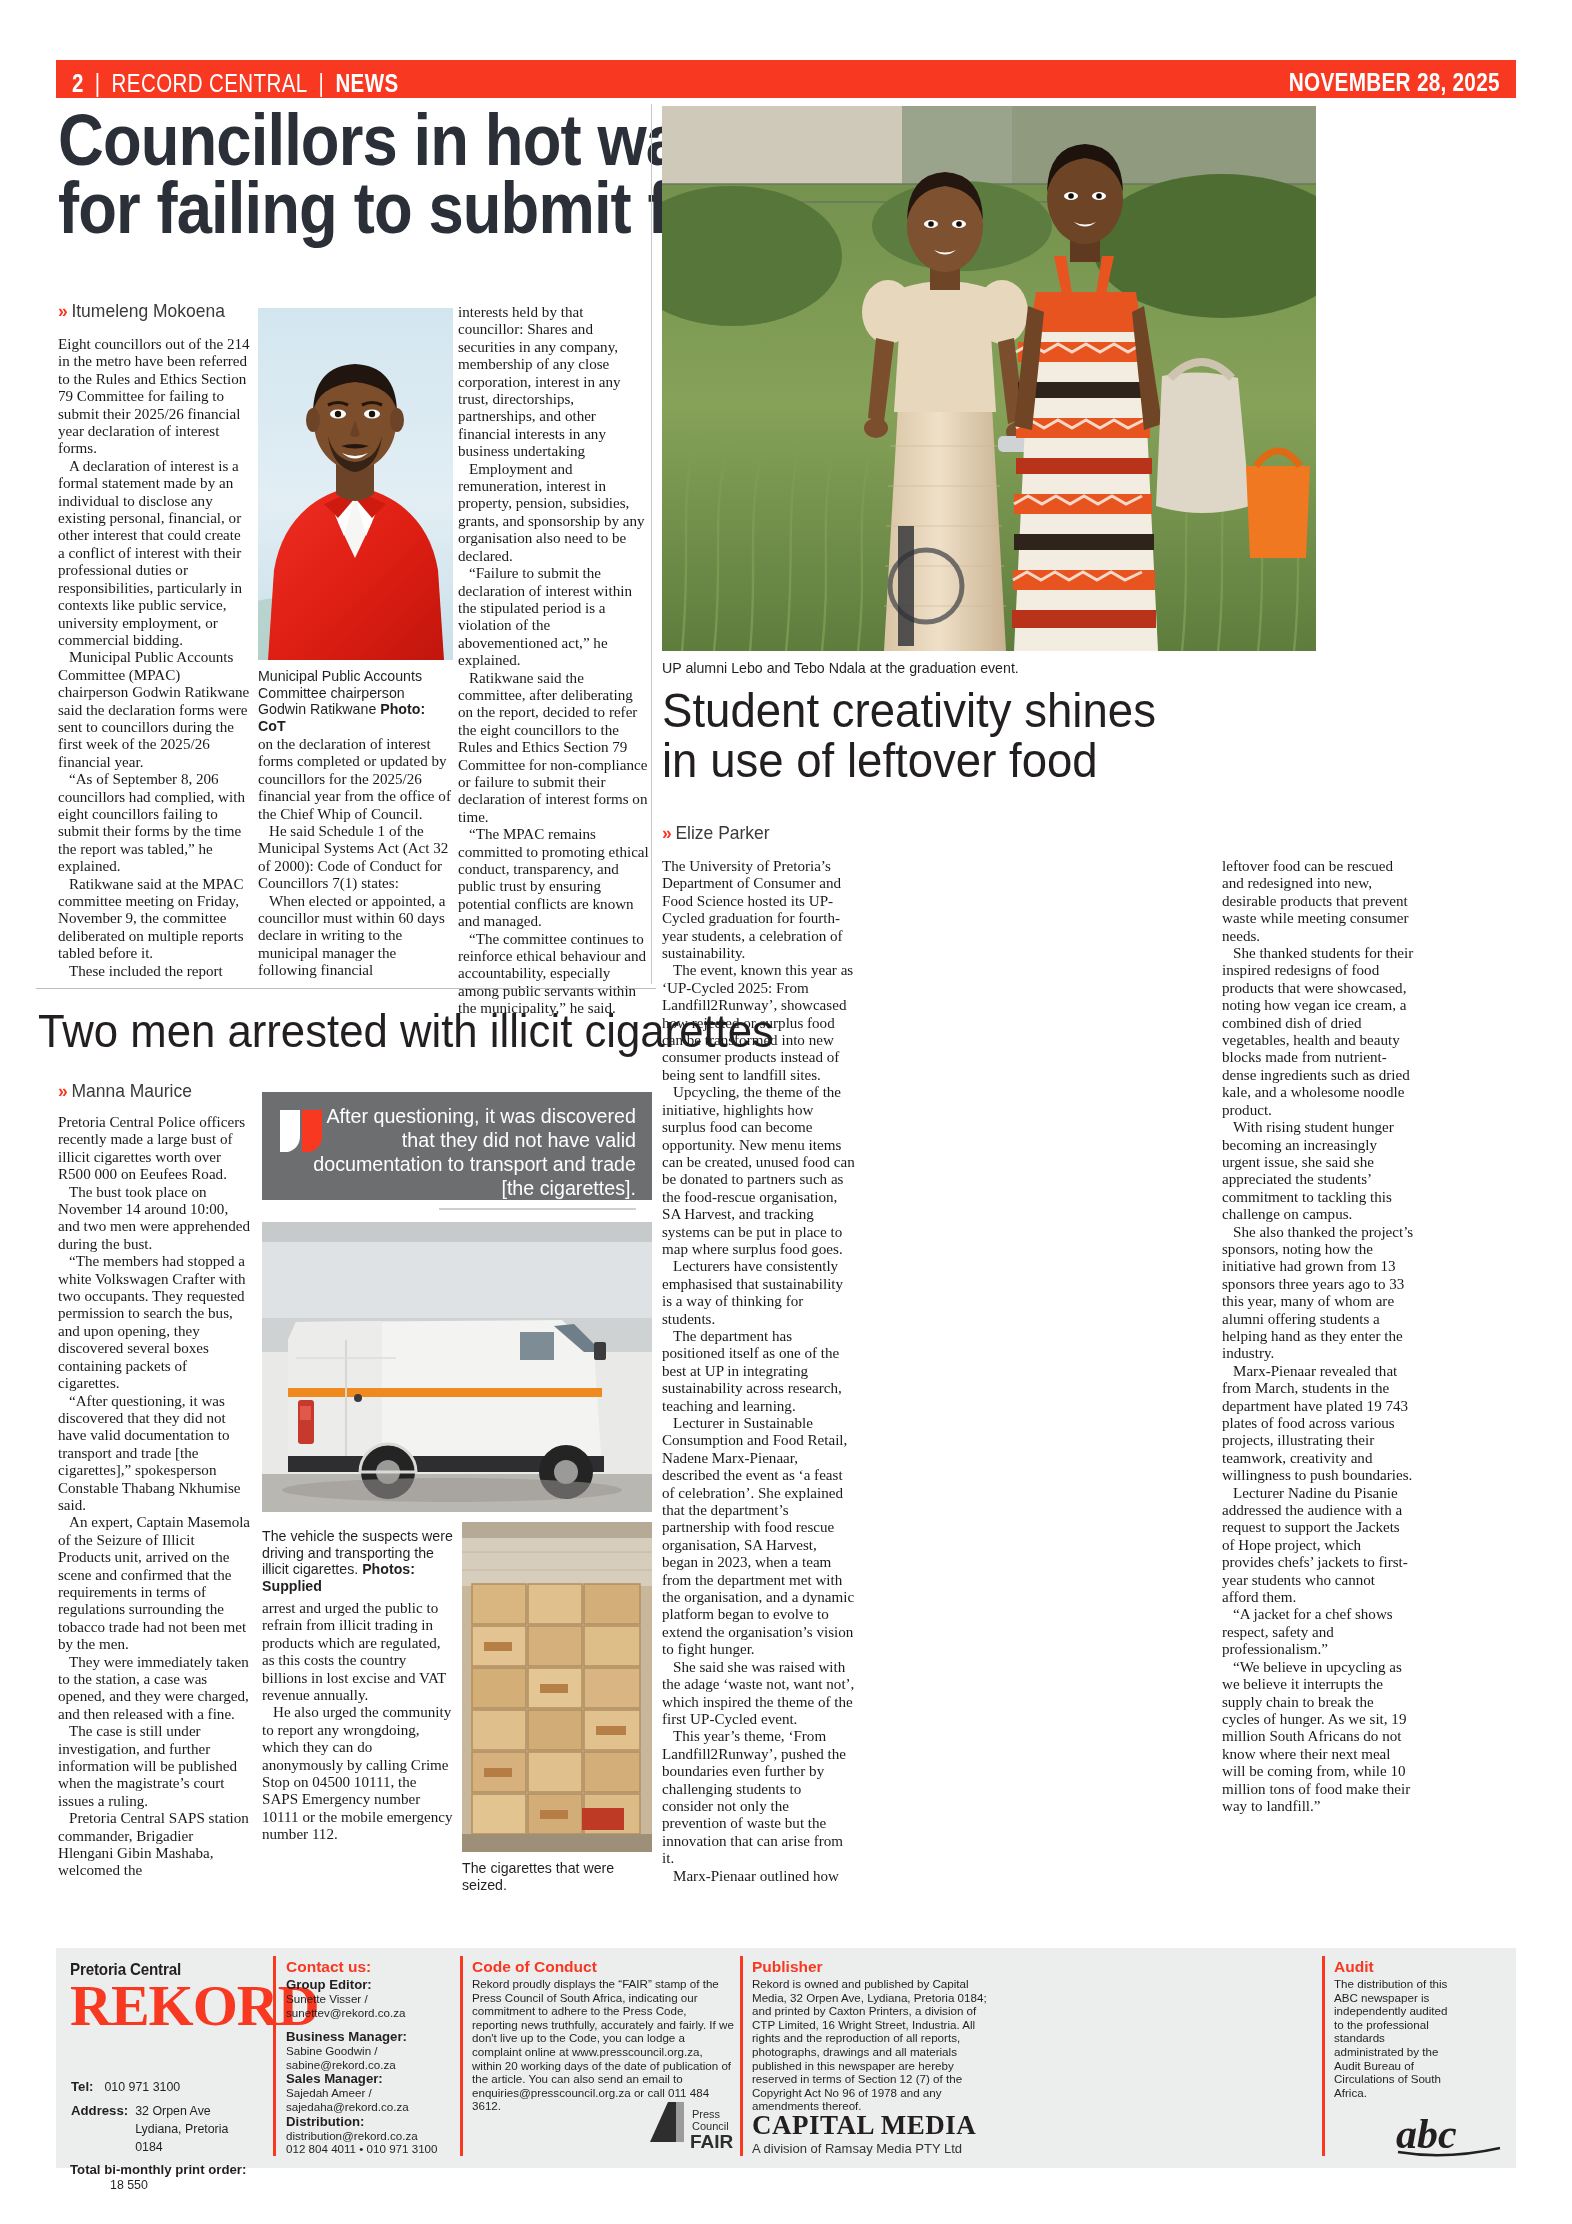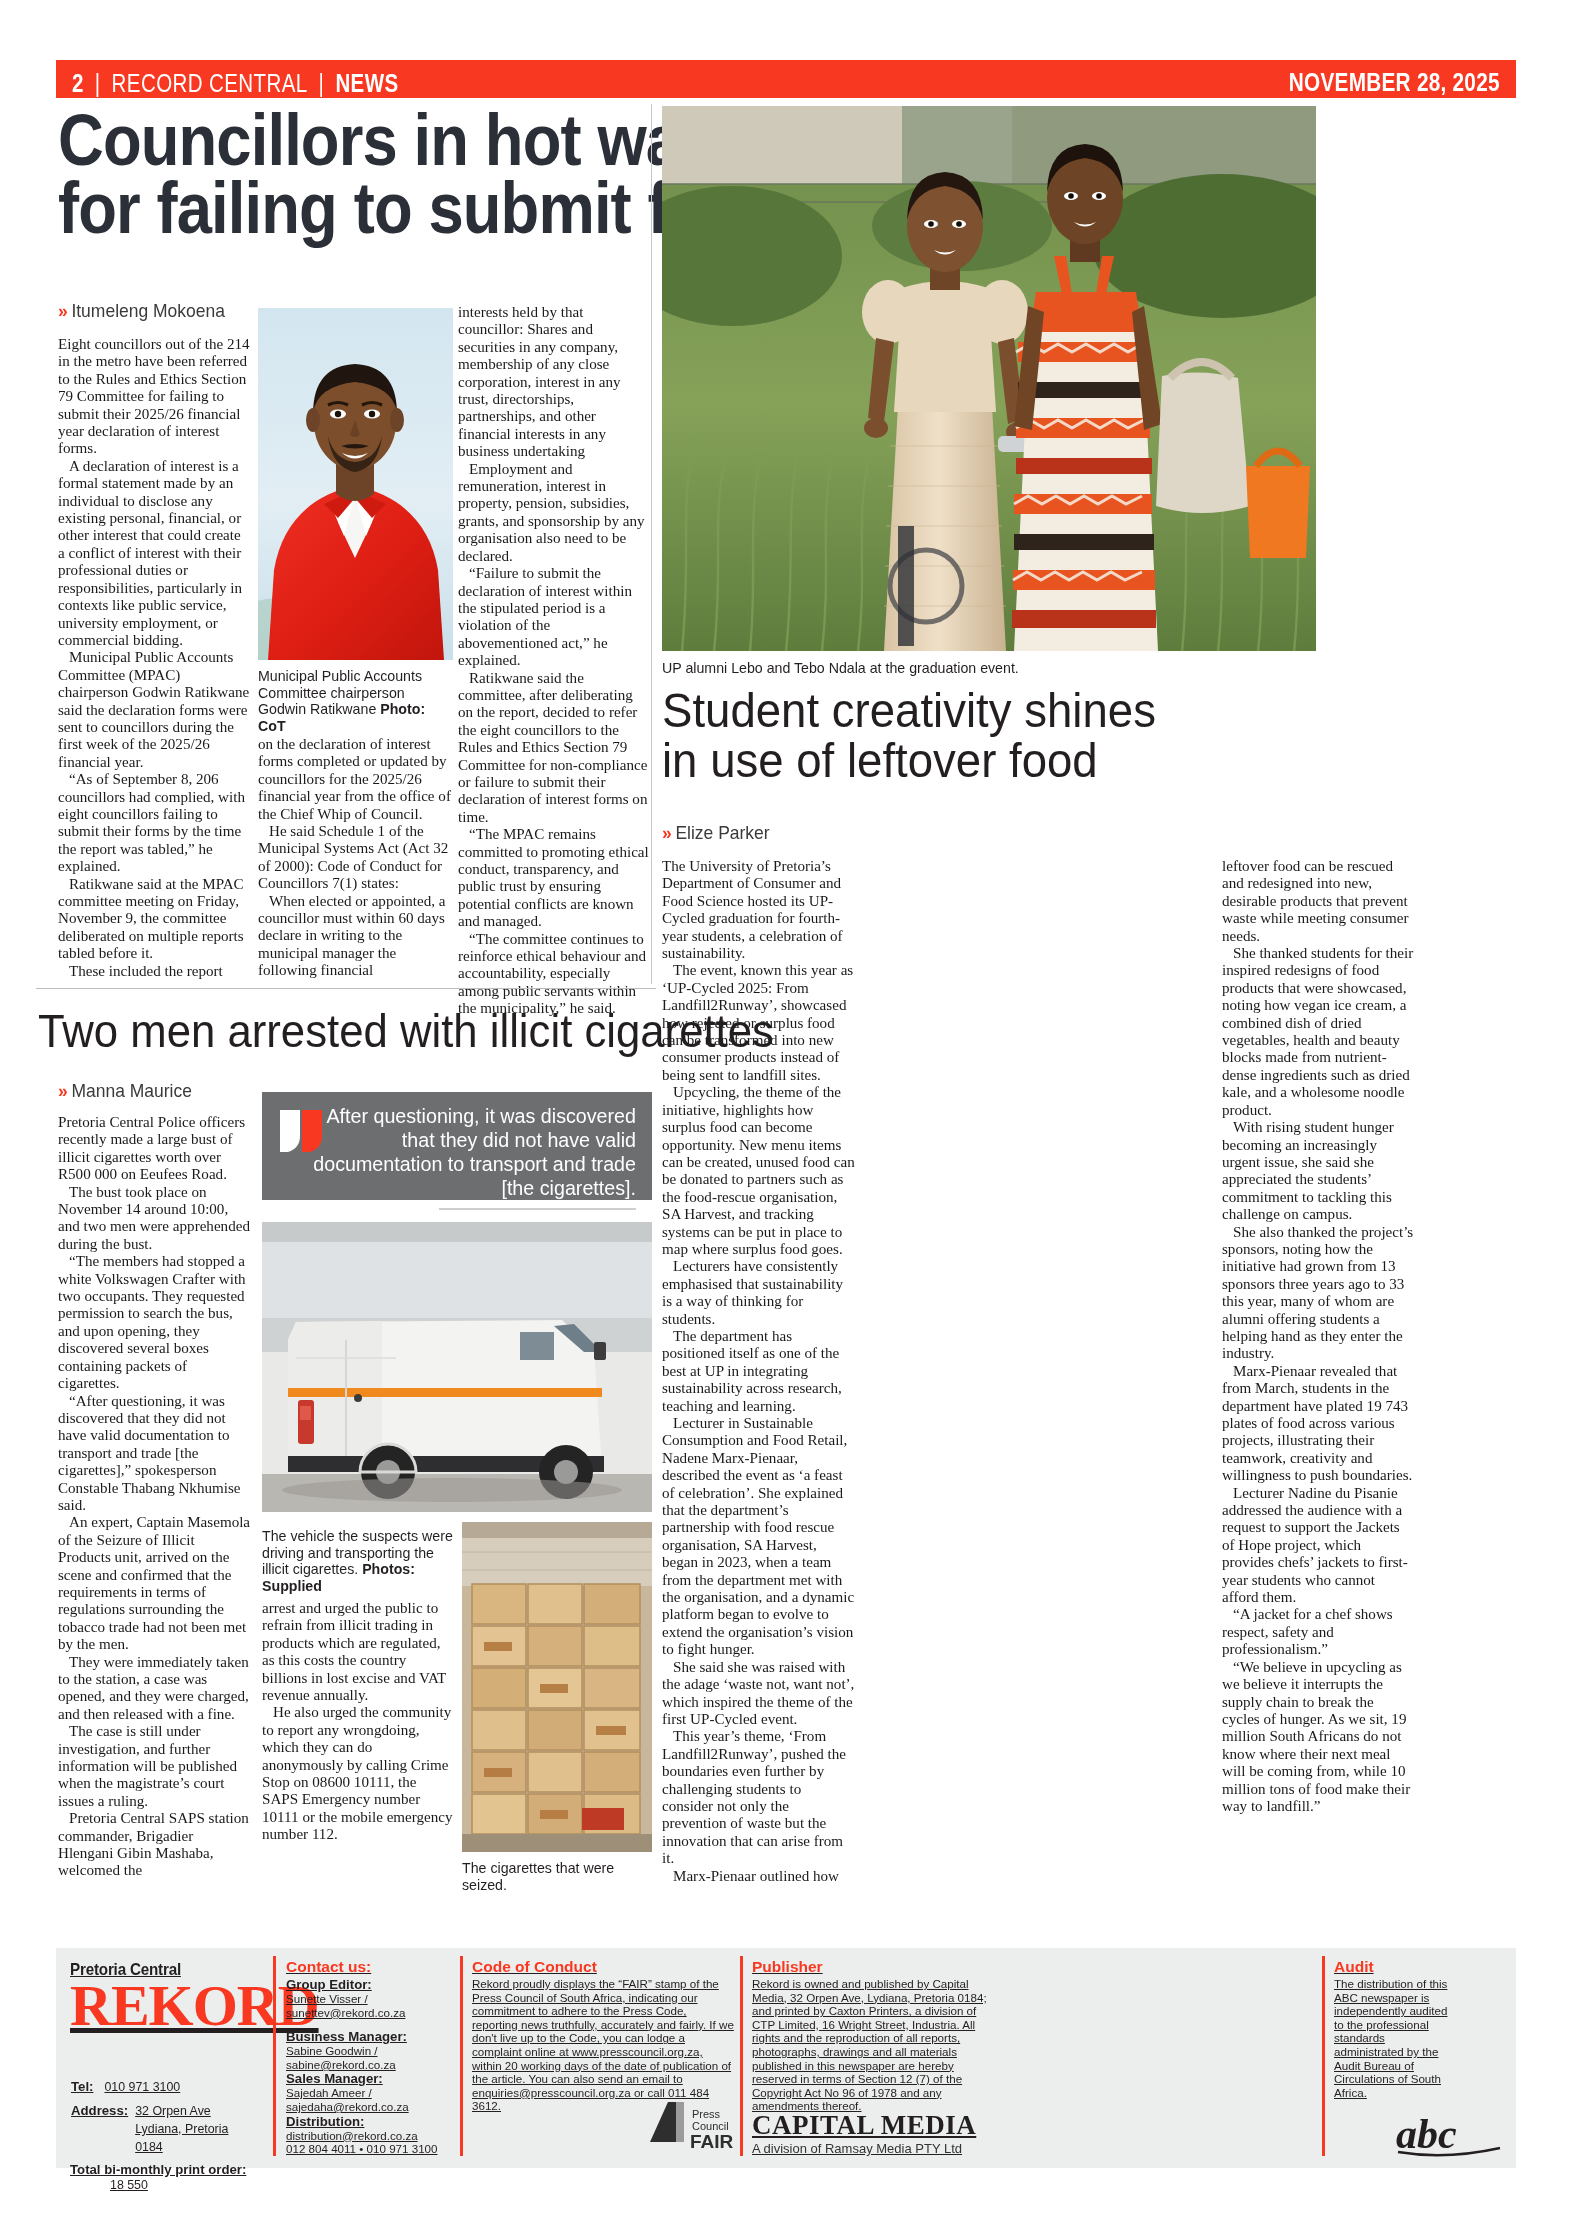--- a/index.html
+++ b/index.html
@@ -104,21 +104,21 @@
 
   
   .vrule { position:absolute; width:1px; background:#c9c9c9; }
   .hrule { position:absolute; height:1px; background:#bdbdbd; }
 
   
   .footer {
     position:absolute; left:56px; top:1948px; width:1460px; height:220px;
     background:#eceded;
   }
-  .footer .fcol { position:absolute; font-family:"Liberation Sans", sans-serif; color:#231f20;text-decoration:underline; }
+  .footer .fcol { position:absolute; font-family:"Liberation Sans", sans-serif; color:#231f20; }
   .ftitle { font-weight:bold; font-size:15.5px; color:#f93822; margin-bottom:1px; }
   .flabel { font-weight:bold; font-size:13.2px; }
   .ftext  { font-size:12.4px; line-height:14.4px; }
   .fsmall { font-size:11.6px; line-height:13.6px; }
   .fdiv { position:absolute; width:3px; background:#f93822; }
 
   .masthead-sup {
     font-family:"Liberation Sans Narrow","Liberation Sans",sans-serif;
     font-weight:bold; font-size:16.5px; color:#231f20; letter-spacing:-0.2px;
     transform:scaleX(.92); transform-origin:left bottom;
@@ -472,21 +472,21 @@
       <ellipse cx="190" cy="268" rx="170" ry="12" fill="#9b9894" opacity=".55"></ellipse>
     </svg>
   </div>
 
   <div class="caption" style="position:absolute; left:262px; top:1528px; width:196px;">
     <span>The vehicle the suspects were driving and transporting the illicit cigarettes. </span><b>Photos: Supplied</b>
   </div>
 
   <div class="col" style="left:262px; top:1600px; width:193px;">
     <p class="first">arrest and urged the public to refrain from illicit trading in products which are regulated, as this costs the country billions in lost excise and VAT revenue annually.</p>
-    <p>He also urged the community to report any wrongdoing, which they can do anonymously by calling Crime Stop on 08600 10111, the SAPS Emergency number 10111 or the mobile emergency number 112.</p>
+    <p>He also urged the community to report any wrongdoing, which they can do anonymously by calling Crime Stop on 04500 10111, the SAPS Emergency number 10111 or the mobile emergency number 112.</p>
   </div>
 
   <div class="ph" style="left:462px; top:1522px; width:190px; height:330px;">
     <svg width="190" height="330" viewBox="0 0 190 330" xmlns="http://www.w3.org/2000/svg">
       <rect width="190" height="330" fill="#c9b79c"></rect>
 
       <rect x="0" y="0" width="190" height="64" fill="#d7cdbc"></rect>
       <rect x="0" y="0" width="190" height="16" fill="#b6aa96"></rect>
 
       <g stroke="#c2b6a2" stroke-width="1">

